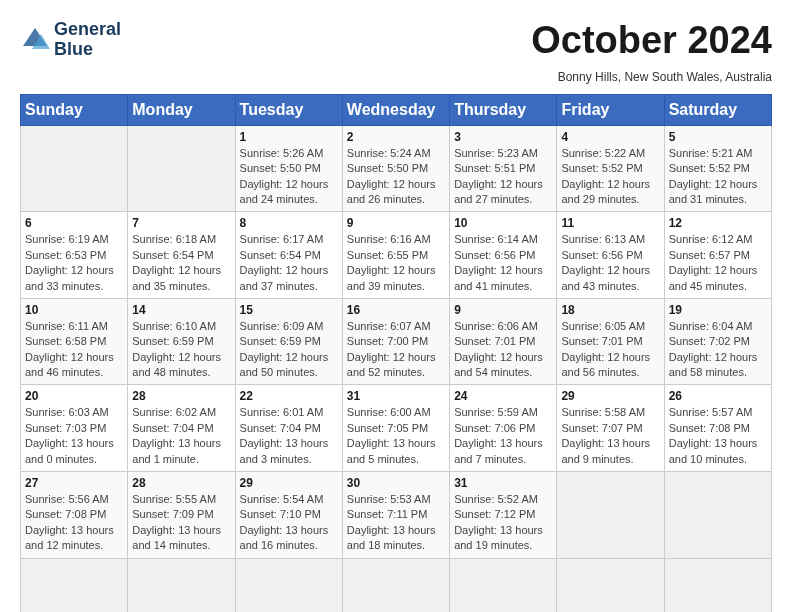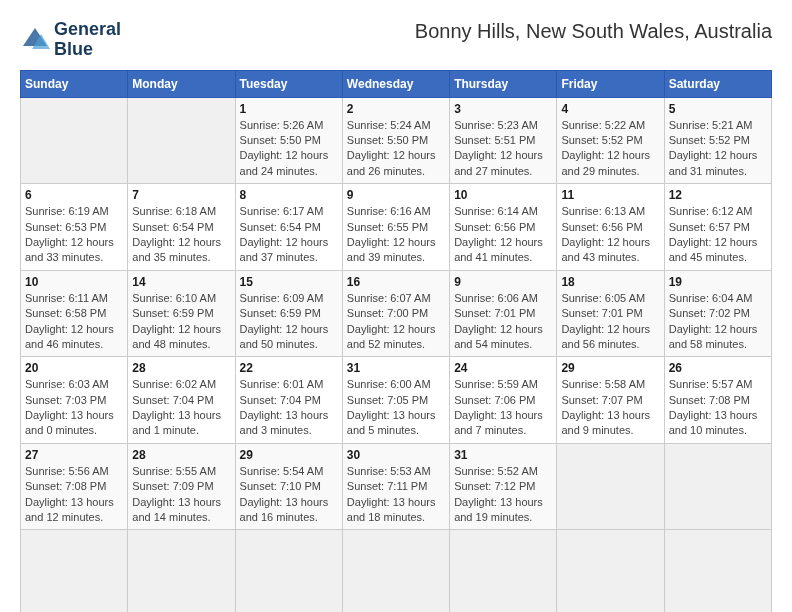--- a/index.html
+++ b/index.html
@@ -37,35 +37,35 @@
     .title-section {
       text-align: right;
     }
     .calendar-title {
       font-size: 38px;
       font-weight: bold;
       color: #1a1a1a;
       line-height: 1.1;
     }
     .calendar-subtitle {
-      font-size: 20px;
+      font-size: 12px;
       color: #333;
-      margin-top: 0;
+      margin-top: 8px;
     }
     table {
       width: 100%;
       border-collapse: collapse;
       font-size: 11px;
     }
     thead th {
       background-color: #3a6bbf;
       color: #fff;
       padding: 6px 4px;
       text-align: left;
-      font-size: 12px;
+      font-size: 16px;
       font-weight: bold;
       border: 1px solid #2a5aaf;
     }
     tbody td {
       border: 1px solid #ccc;
       vertical-align: top;
       padding: 4px;
       height: 85px;
       width: calc(100% / 7);
       background: #fff;
@@ -97,20 +97,21 @@
     <svg class="logo-icon" viewBox="0 0 40 40">
       <polygon points="20,4 36,28 4,28" fill="#2a6099" opacity="0.85"></polygon>
       <polygon points="28,12 40,32 16,32" fill="#4a9fd4" opacity="0.7"></polygon>
     </svg>
     <div class="logo-text">
       <span>General</span>
       <span>Blue</span>
     </div>
   </div>
   <div class="title-section">
+    <div class="calendar-title">October 2024</div>
     <div class="calendar-subtitle">Bonny Hills, New South Wales, Australia</div>
   </div>
 </div>
 
 <table>
   <thead>
     <tr>
       <th>Sunday</th>
       <th>Monday</th>
       <th>Tuesday</th>

